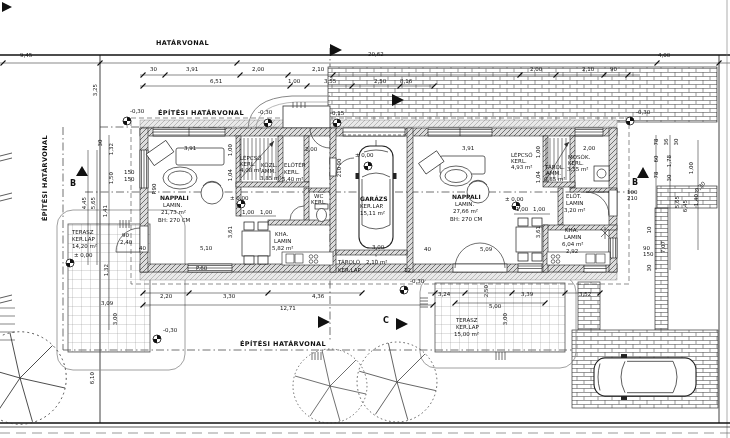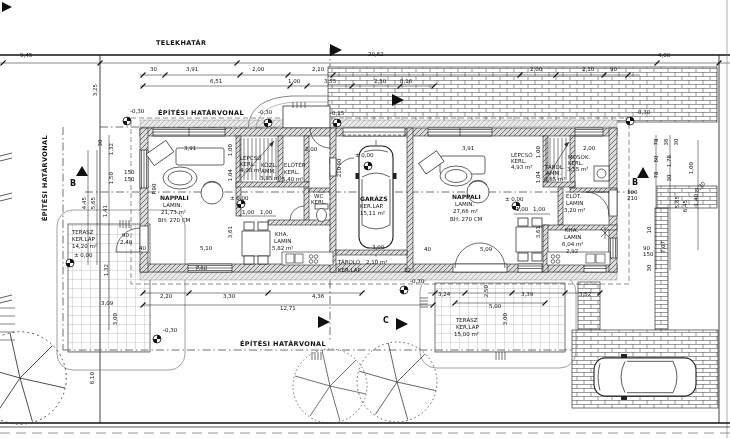--- a/index.html
+++ b/index.html
@@ -339,21 +339,21 @@
   <use href="#lvlm" x="630" y="121"></use>
         <use href="#lvlm" x="241" y="204"></use>
         <use href="#lvlm" x="368" y="166"></use>
   <use href="#lvlm" x="516" y="206"></use>
         <use href="#lvlm" x="70" y="263"></use>
         <use href="#lvlm" x="157" y="339"></use>
   <use href="#lvlm" x="404" y="290"></use>
 </g>
 </svg>
 
-<i class="lb tt" style="left:156px;top:40px">TELEKHATÁR</i>
+<i class="lb tt" style="left:156px;top:40px">HATÁRVONAL</i>
 <i class="lb" style="left:20px;top:53px">9,45</i>
 <i class="lb" style="left:368px;top:52px">20,62</i>
 <i class="lb" style="left:658px;top:53px">4,00</i>
 <i class="lb" style="left:150px;top:67px">30</i>
 <i class="lb" style="left:186px;top:67px">3,91</i>
 <i class="lb" style="left:252px;top:67px">2,00</i>
 <i class="lb" style="left:312px;top:67px">2,10</i>
 <i class="lb" style="left:530px;top:67px">2,00</i>
 <i class="lb" style="left:582px;top:67px">2,10</i>
 <i class="lb" style="left:610px;top:67px">90</i>

